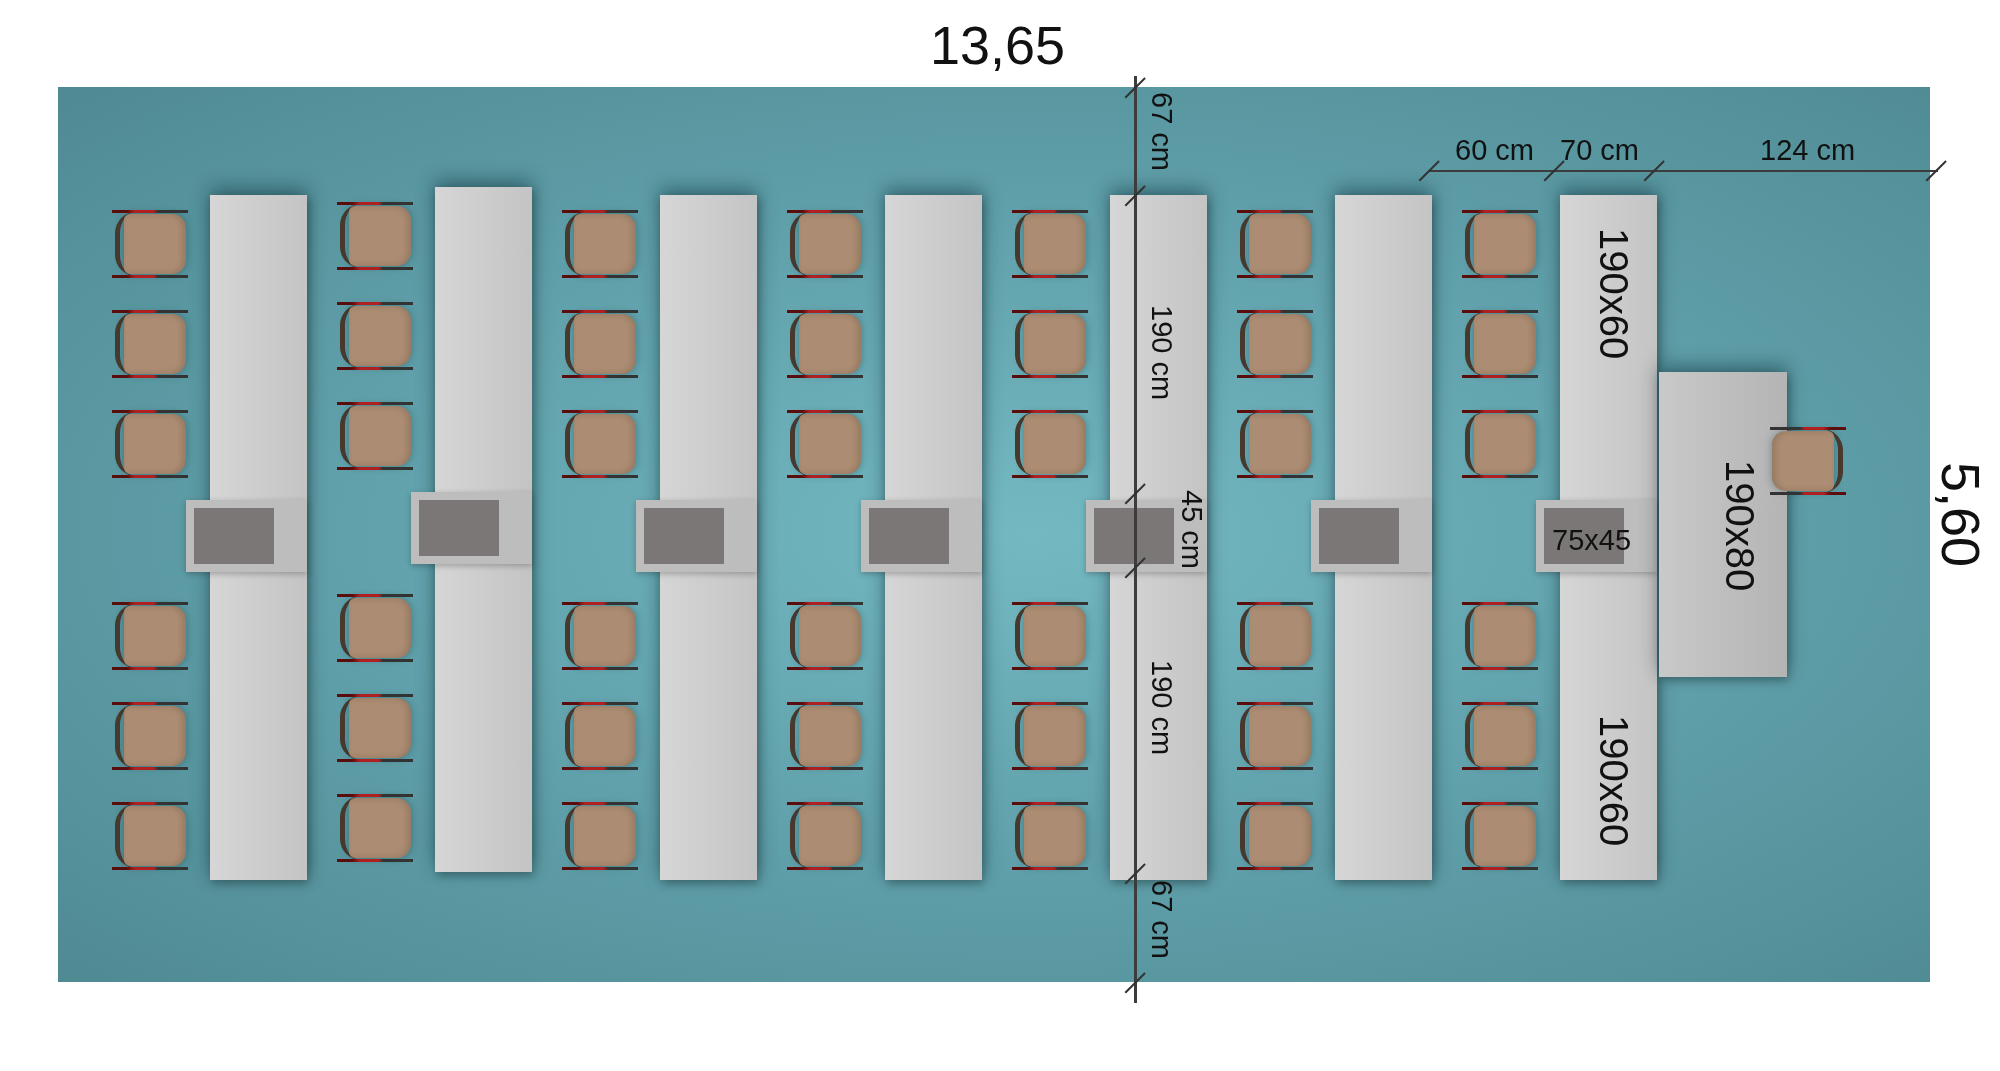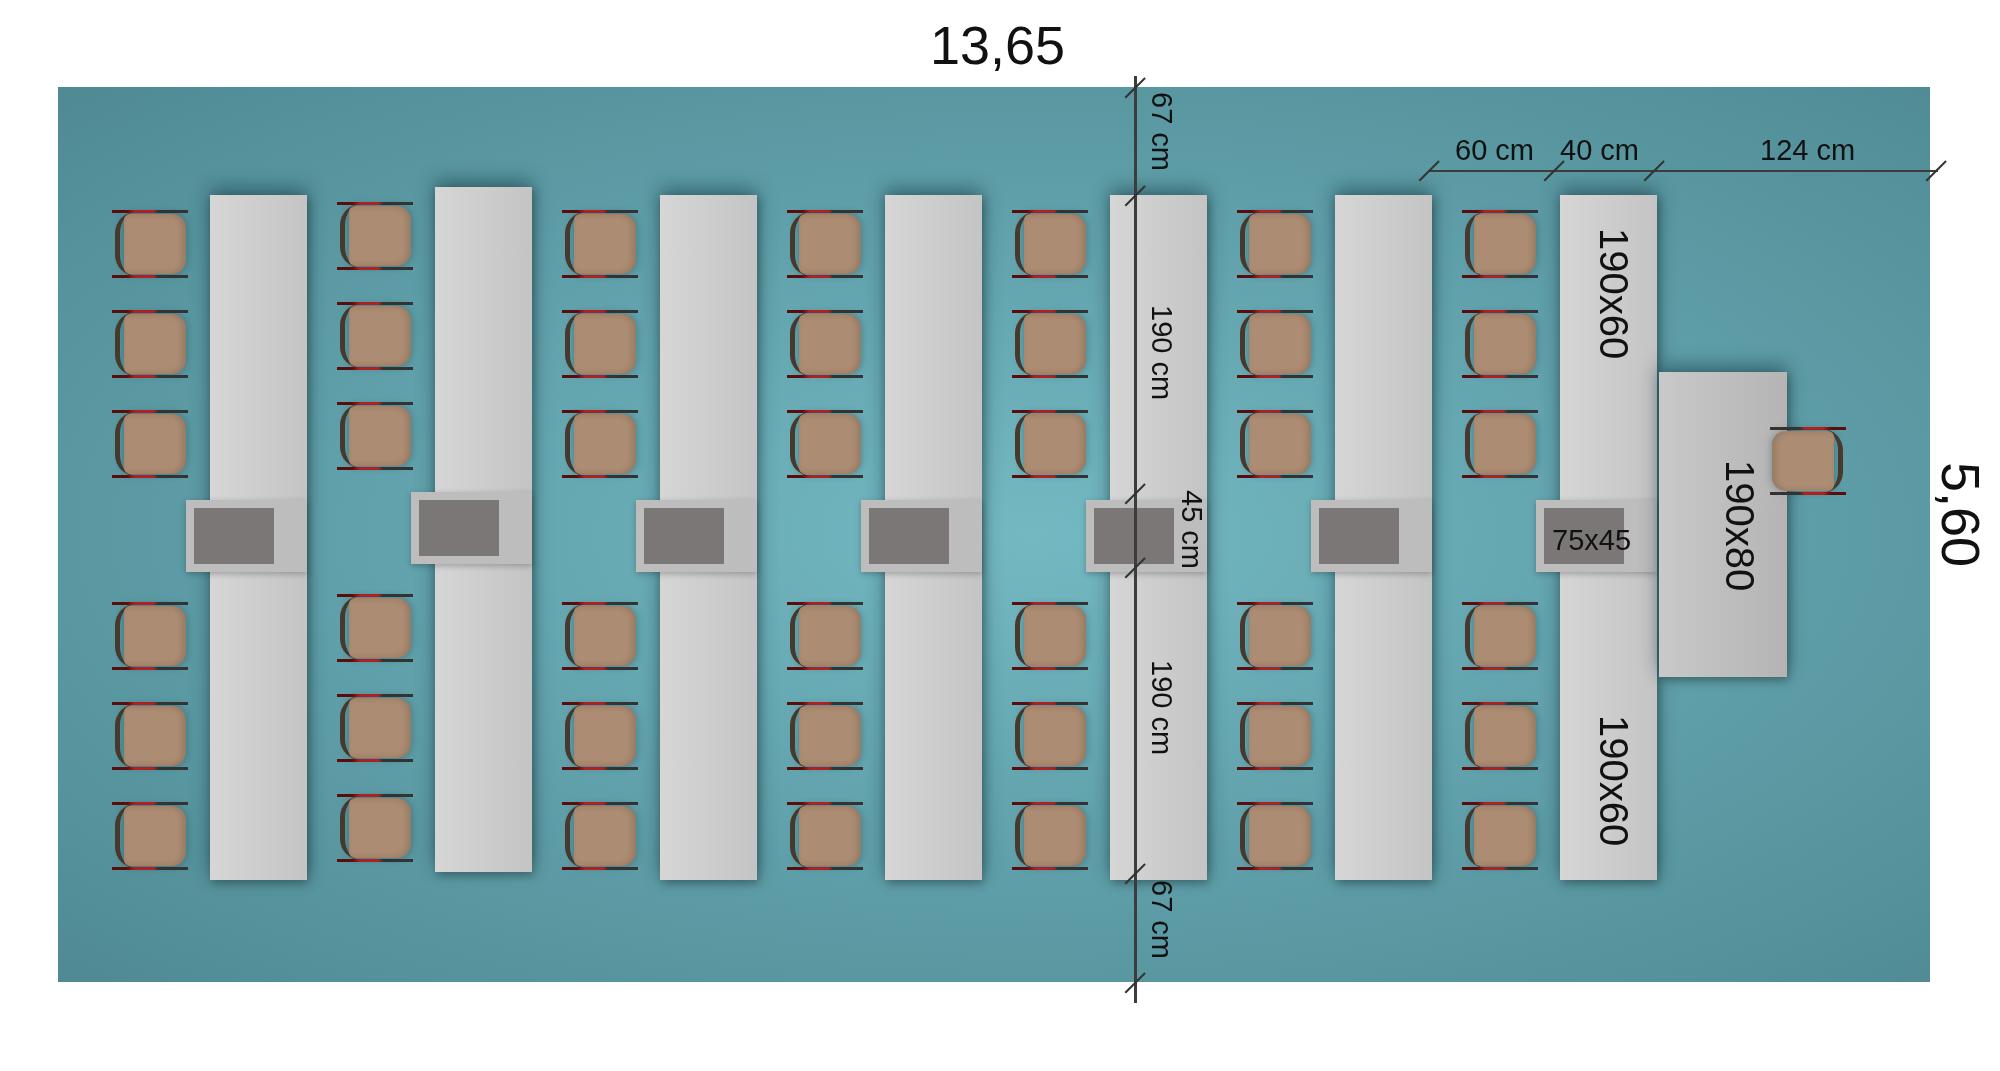--- a/index.html
+++ b/index.html
@@ -333,19 +333,19 @@
 <div class="vlabel mid" style="left:1208px; top:490px;">45 cm</div>
 <div class="vlabel mid" style="left:1178px; top:660px;">190 cm</div>
 <div class="vlabel mid" style="left:1178px; top:880px;">67 cm</div>
 
 <div class="dim-line" style="left:1428px; top:170px; width:510px; height:2px;"></div>
 <div class="tick" style="left:1415px; top:170px;"></div>
 <div class="tick" style="left:1540px; top:170px;"></div>
 <div class="tick" style="left:1640px; top:170px;"></div>
 <div class="tick" style="left:1922px; top:170px;"></div>
 <div class="label mid" style="left:1455px; top:134px;">60 cm</div>
-<div class="label mid" style="left:1560px; top:134px;">40 cm</div>
+<div class="label mid" style="left:1560px; top:134px;">70 cm</div>
 <div class="label mid" style="left:1760px; top:134px;">124 cm</div>
 
 <div class="vlabel big" style="left:1636px; top:228px; font-size:40px;">190x60</div>
 <div class="vlabel big" style="left:1636px; top:715px; font-size:40px;">190x60</div>
 <div class="vlabel big" style="left:1762px; top:460px; font-size:40px;">190x80</div>
 <div class="label" style="left:1552px; top:524px; font-size:29px; z-index:5;">75x45</div>
 
 </body></html>

